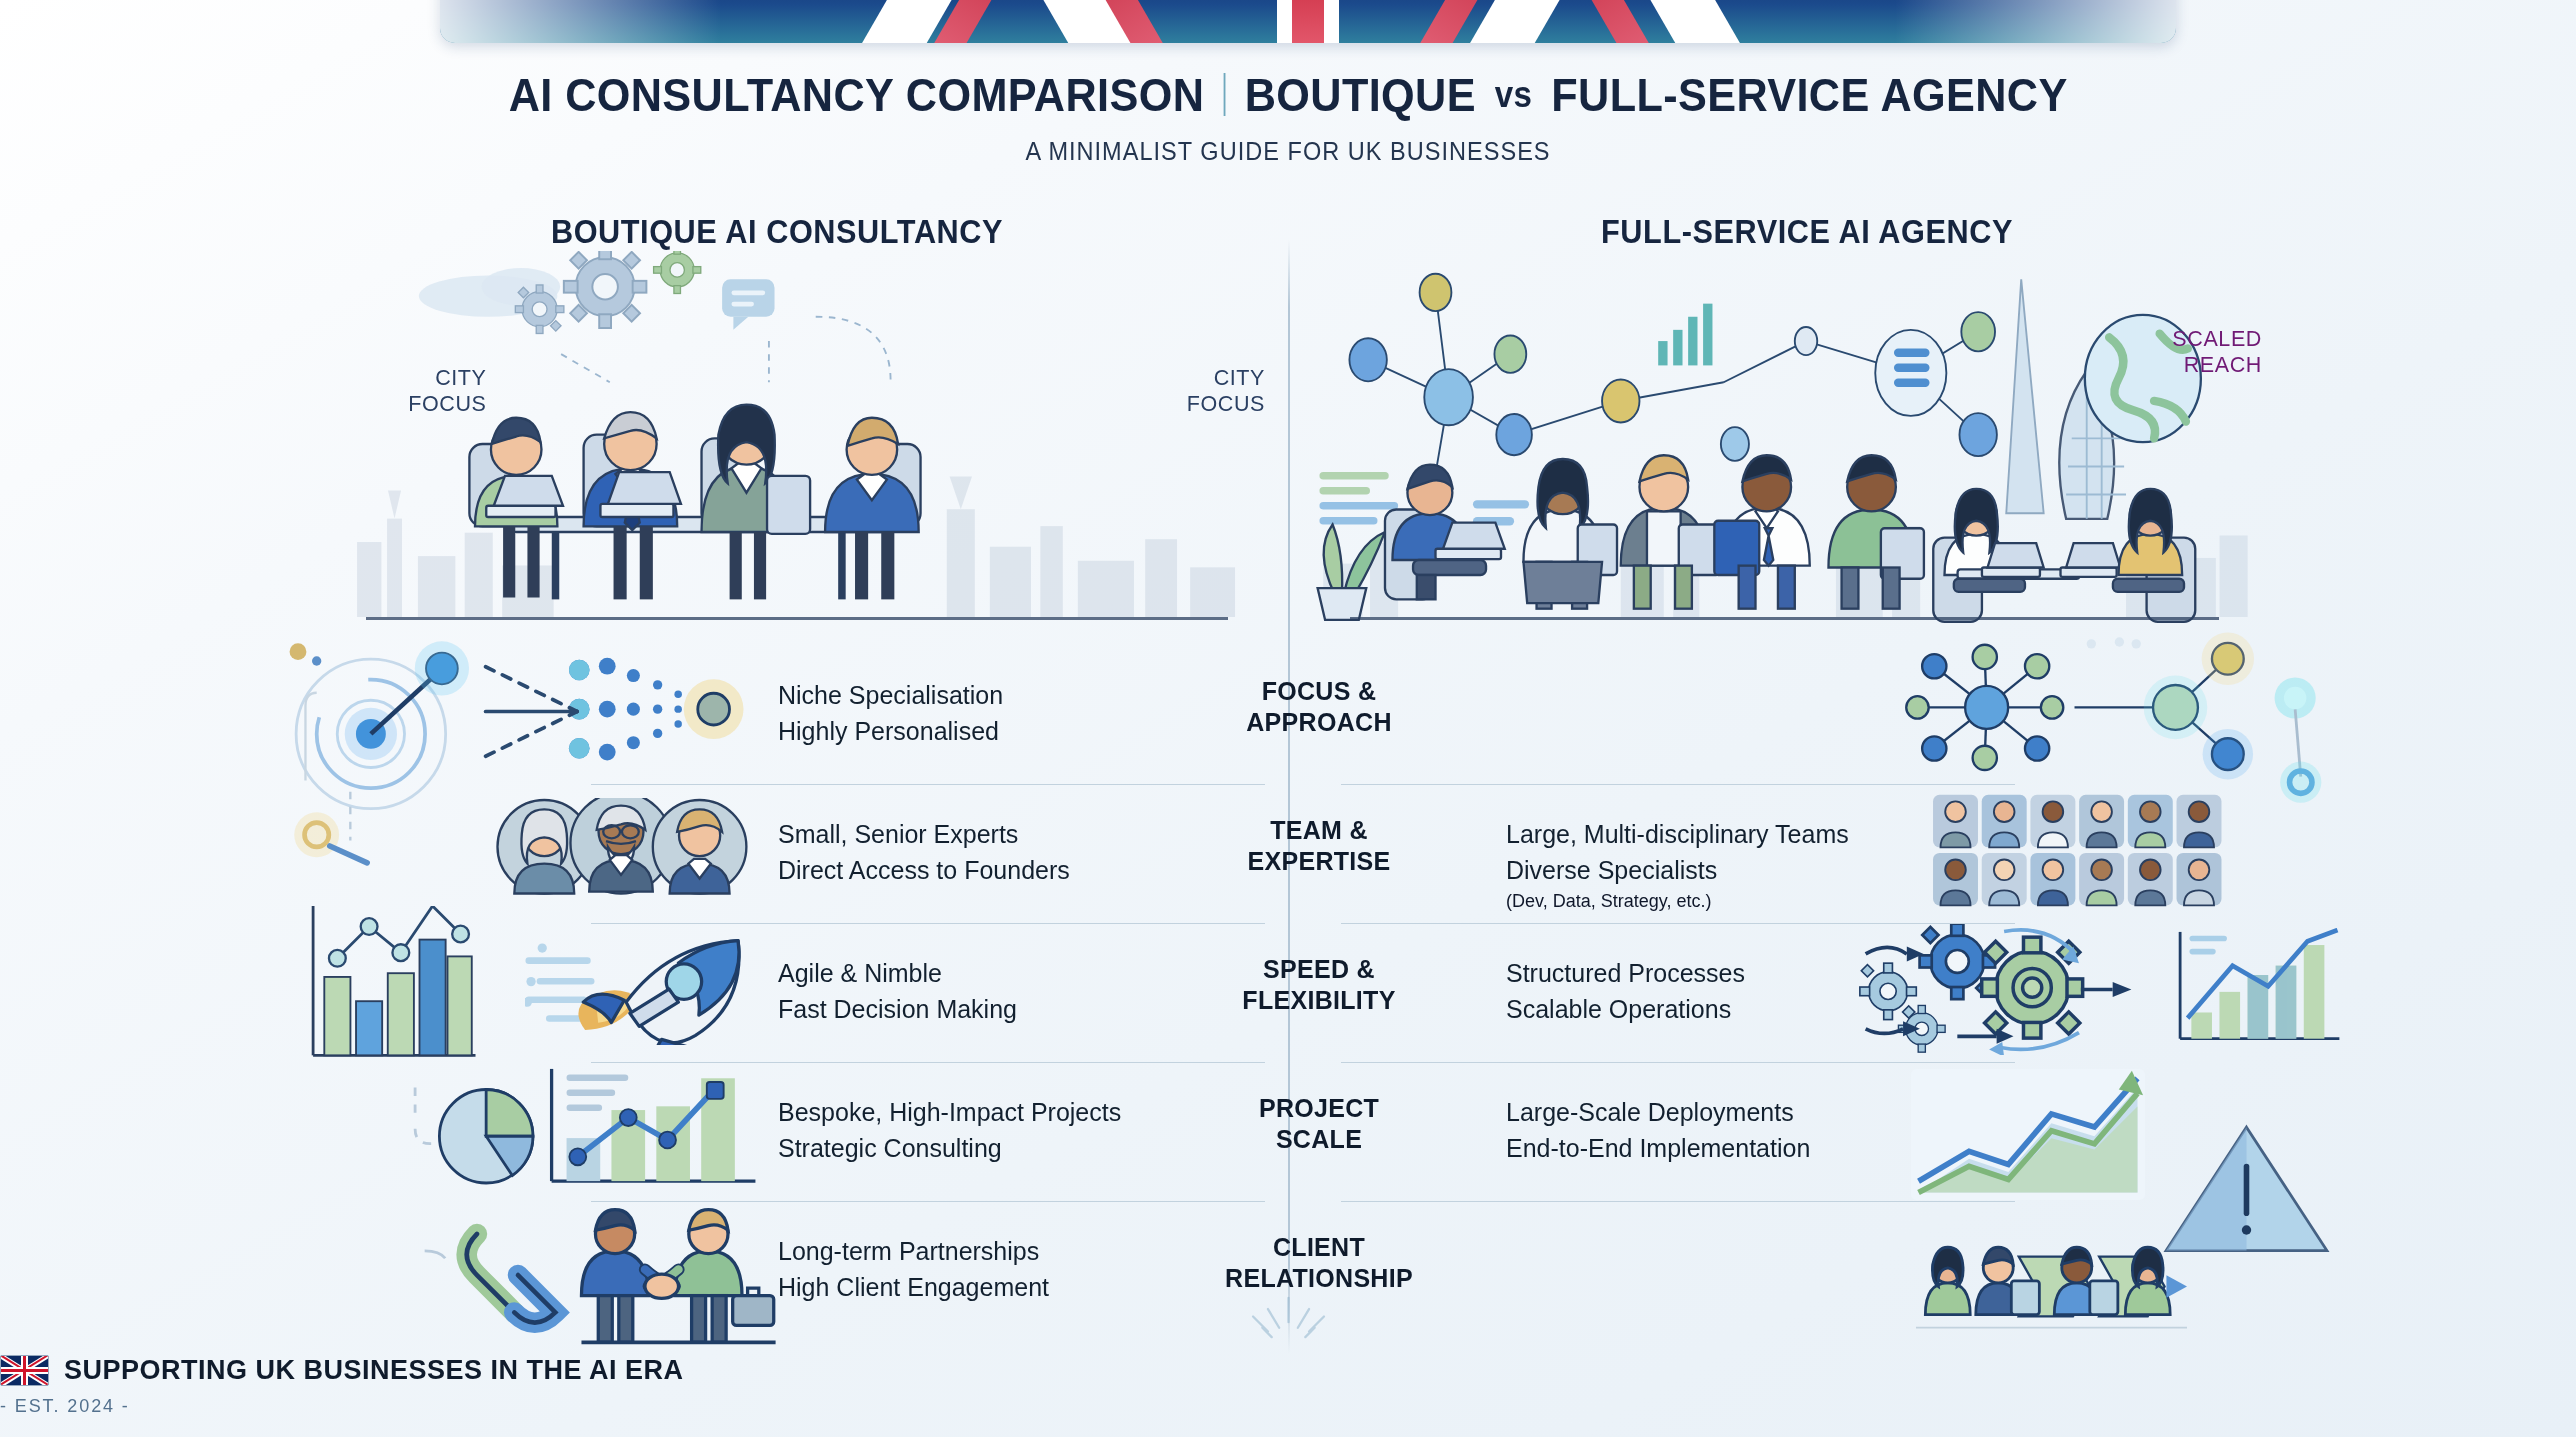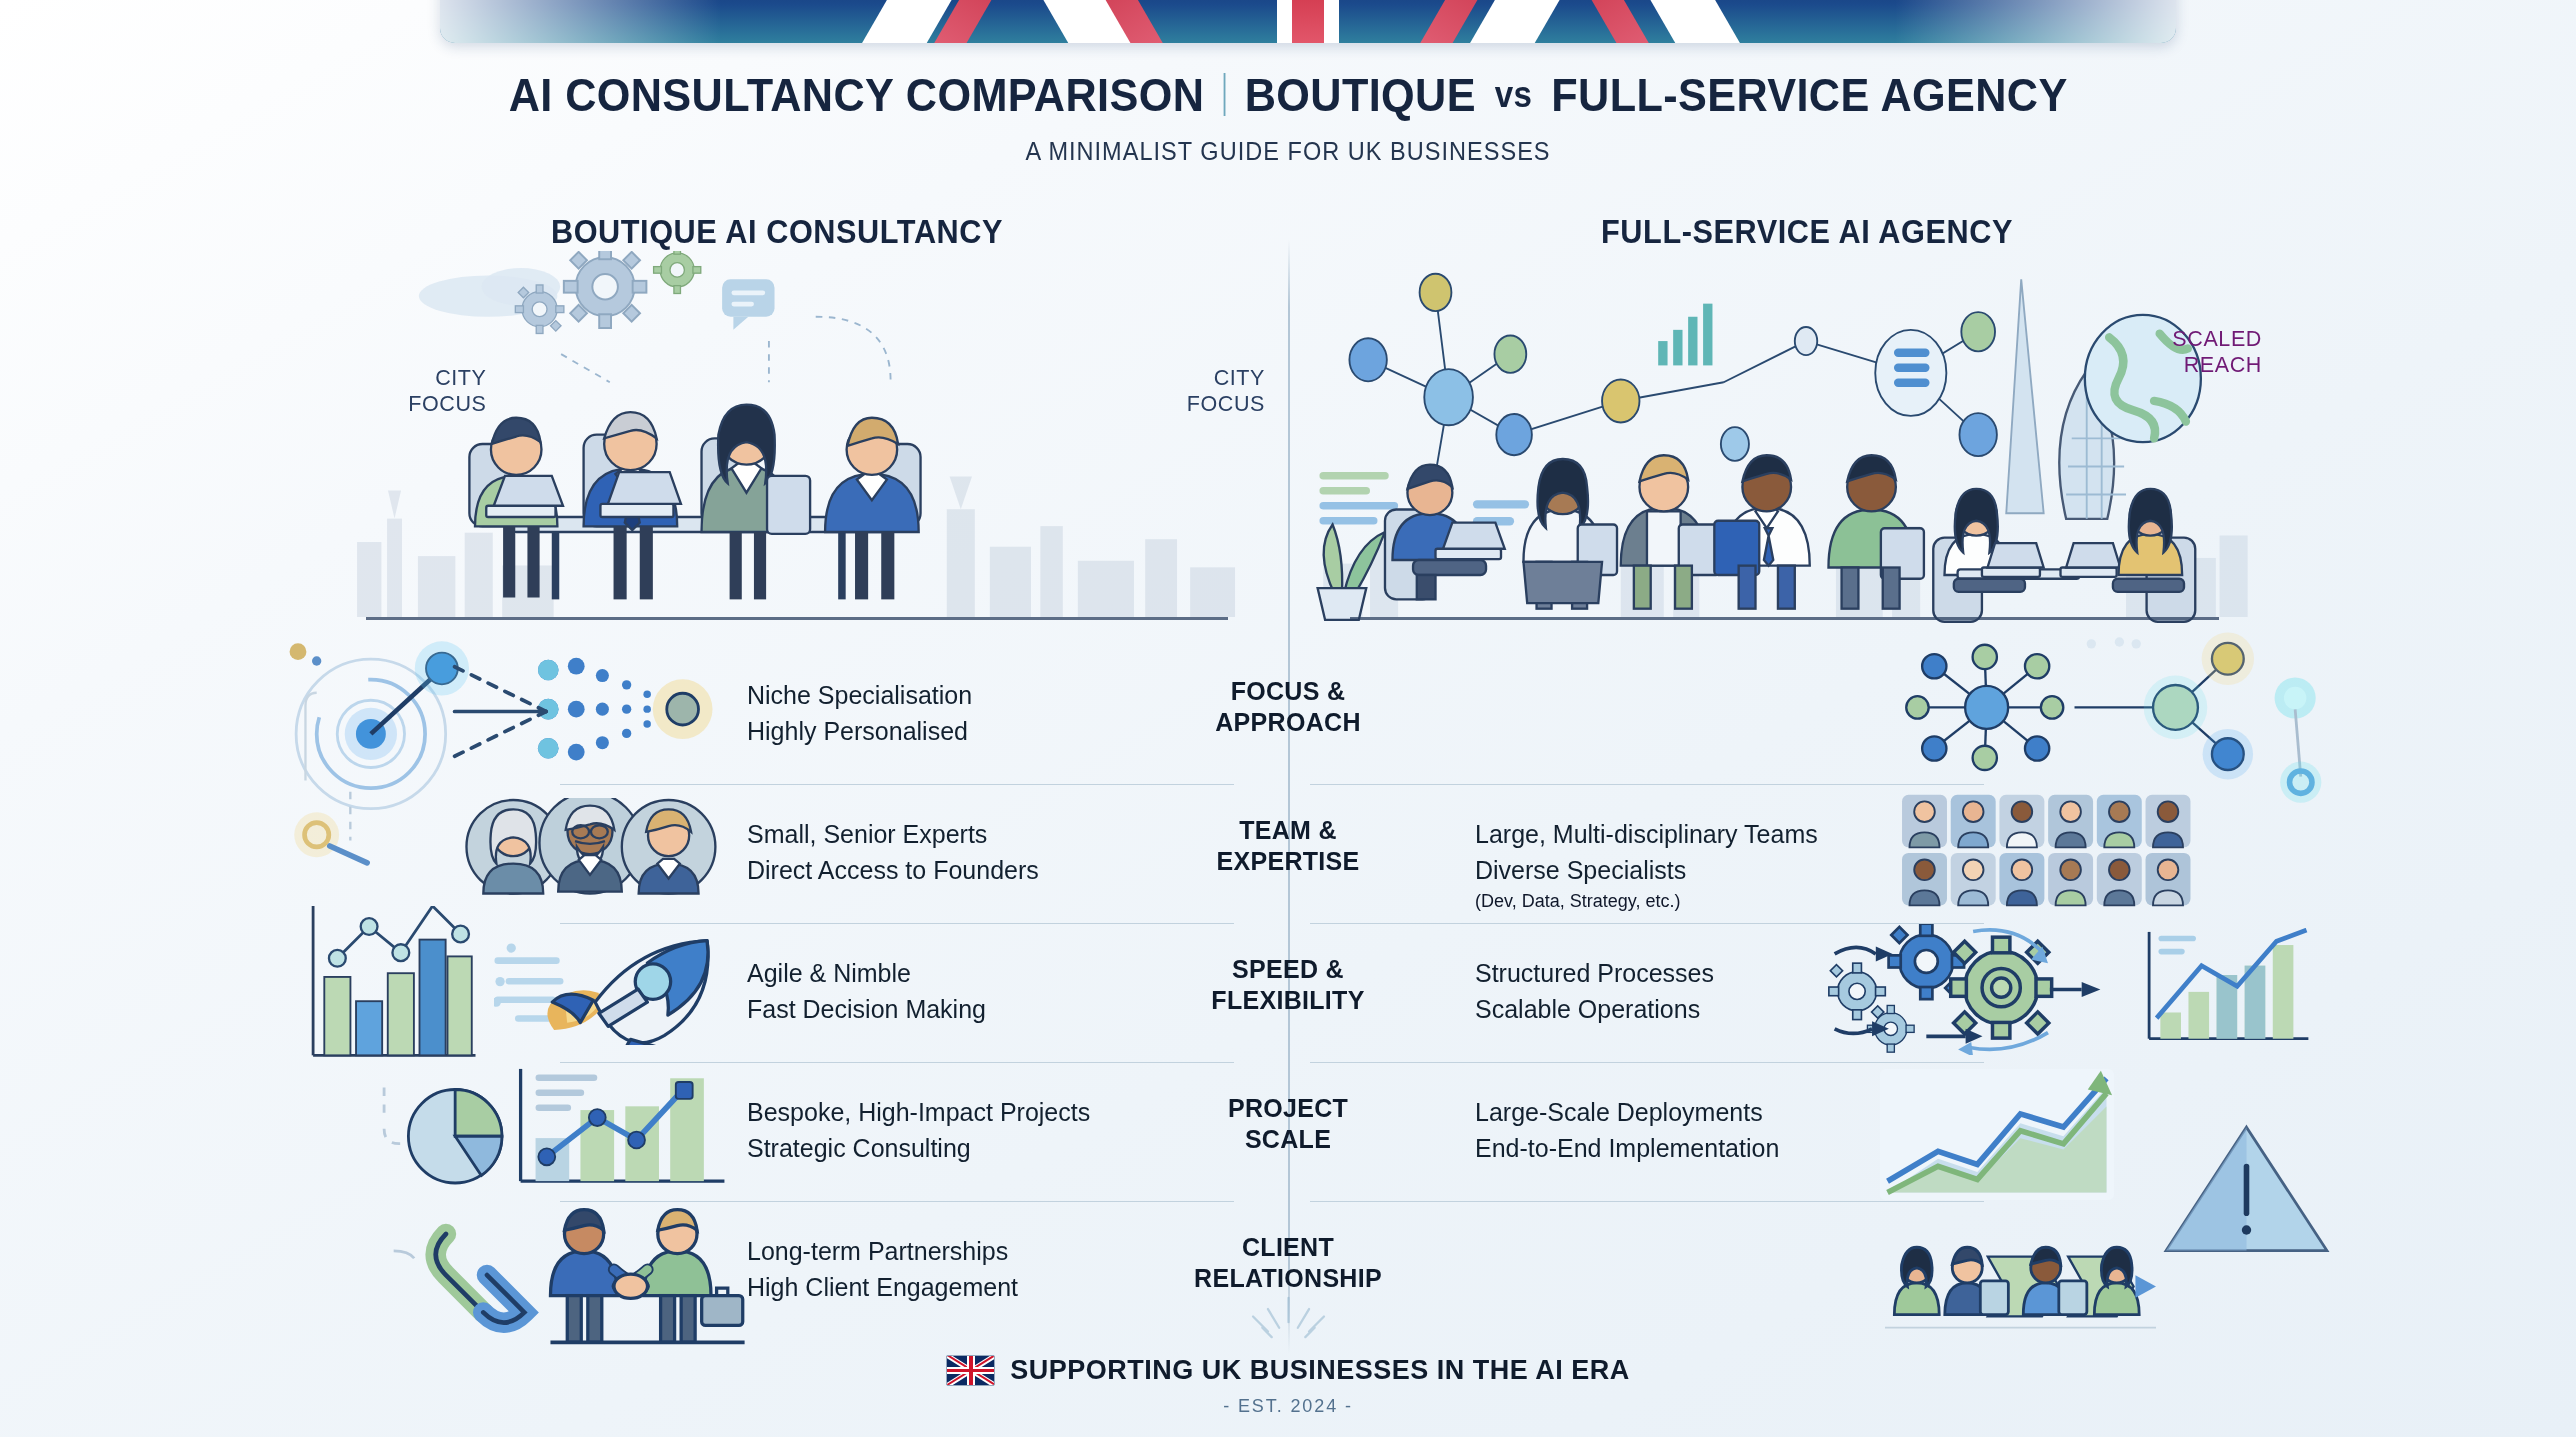--- a/index.html
+++ b/index.html
@@ -95,21 +95,21 @@
   }
   .focus-tag.l { left: 7.5px;  top: 114px; width: 150px; }
   .focus-tag.r { left: 786px; top: 114px; width: 150px; }
   .reach-tag {
     position: absolute; left: 777px; top: 75px; width: 173px;
     font-size: 21.5px; line-height: 1.22; letter-spacing: 0.6px;
     color: #701a75; text-align: right;
   }
 
   
-  .rows { position: absolute; top: 646px; left: 0; width: 100%; }
+  .rows { position: absolute; top: 646px; left: 0; width: 100%; padding-left: 31px; }
   .row { position: relative; height: 139px; }
   .row .sep-l, .row .sep-r {
     position: absolute; bottom: 0; height: 0.9px;
     background: #c2d2de;
   }
   .row .sep-l { left: 560px; width: 674px; }
   .row .sep-r { left: 1310px; width: 674px; }
 
   .cell-text { position: absolute; top: 32px; font-size: 25px; line-height: 1.42; color: #12202f; }
   .cell-text .ln { display: block; white-space: nowrap; }
@@ -121,21 +121,21 @@
     position: absolute; left: 1129px; width: 318px; top: 30px;
     text-align: center; font-size: 25px; font-weight: bold;
     line-height: 1.25; color: #0f1b2c; letter-spacing: 0.3px;
   }
   .cat .ln { display: block; }
 
   
   .ico { position: absolute; }
 
   
-  .footer { position: absolute; bottom: 20.6px; left: 0; width: 100%; text-align: center; }
+  .footer { position: absolute; bottom: 20.6px; left: 0; width: 100%; }
   .footer-line {
     display: inline-flex; align-items: center; gap: 15px;
     font-size: 27px; font-weight: bold; letter-spacing: 0.5px; color: #0f1b2c;
   }
   .flag-mini {
     position: relative; width: 49px; height: 31px; border-radius: 1.9px;
     overflow: hidden; background: #0b2a63; flex: none;
     border: 0.9px solid #94a7bd;
   }
   .flag-mini i { position: absolute; display: block; }

